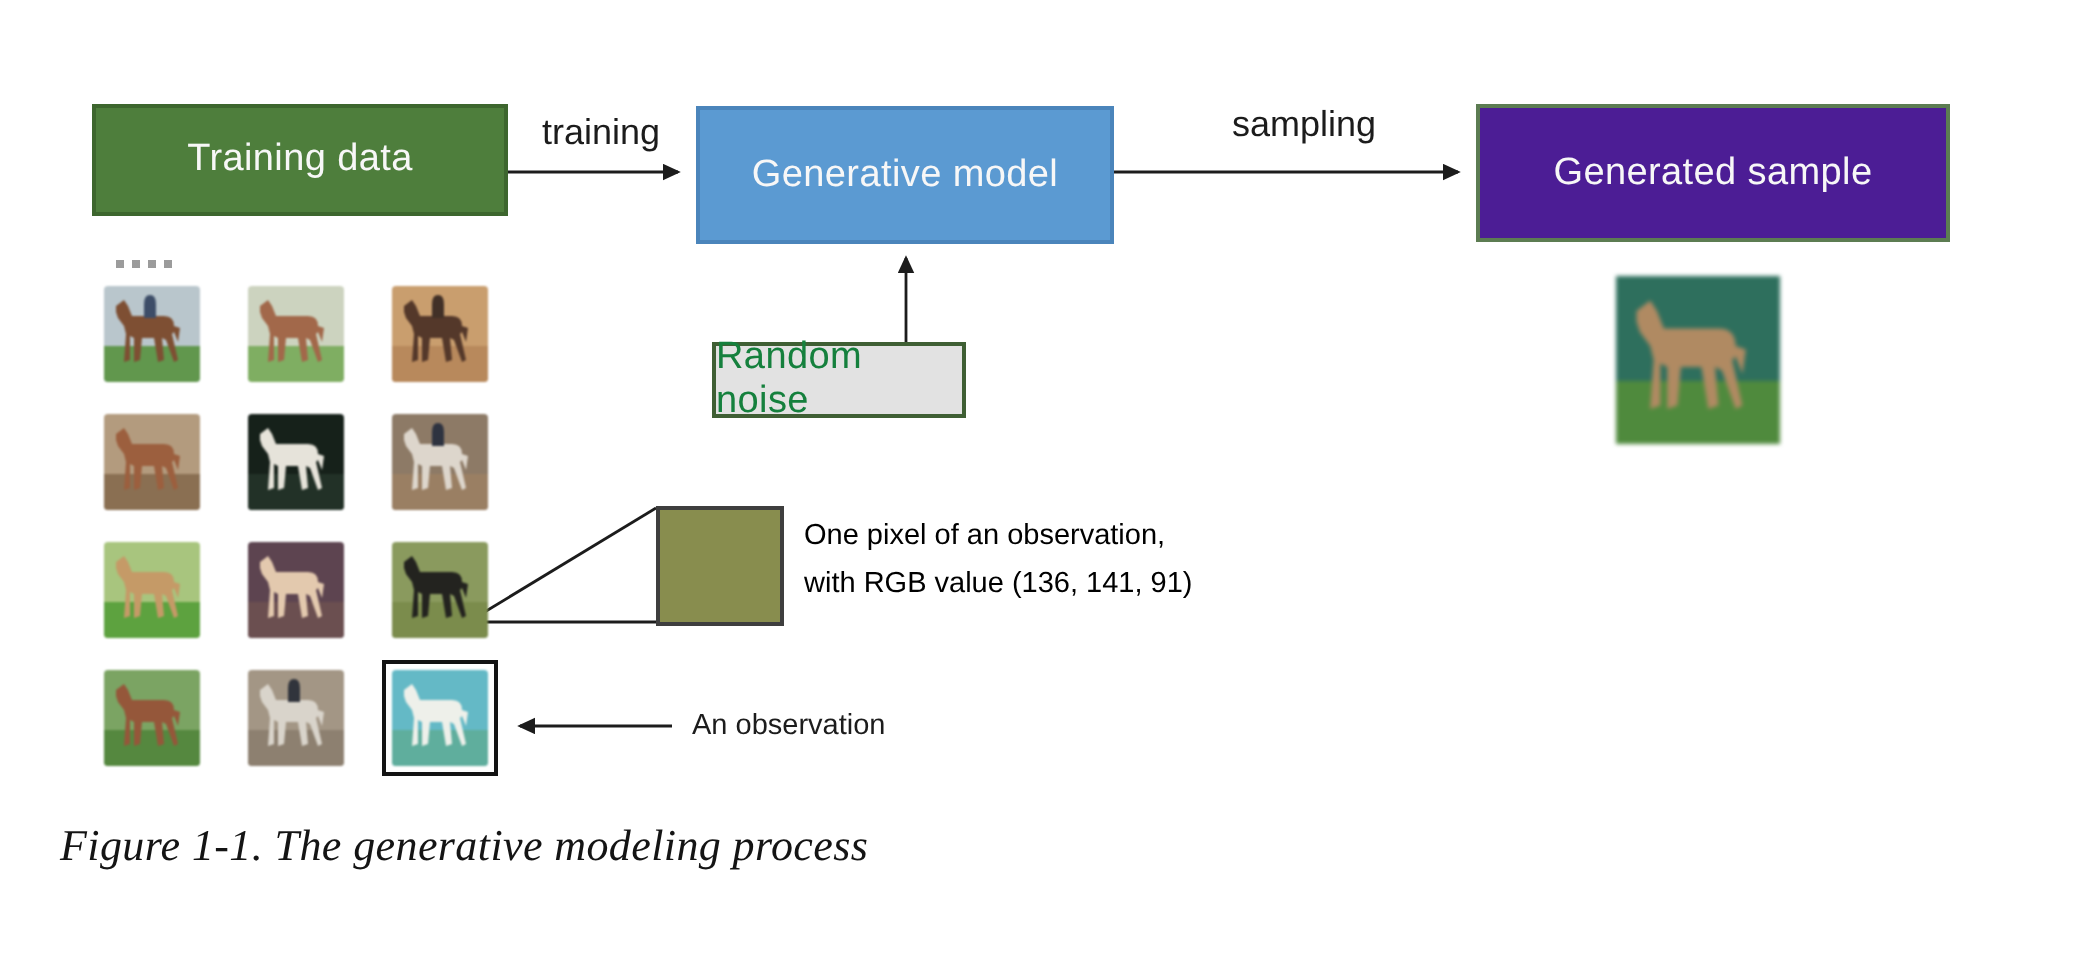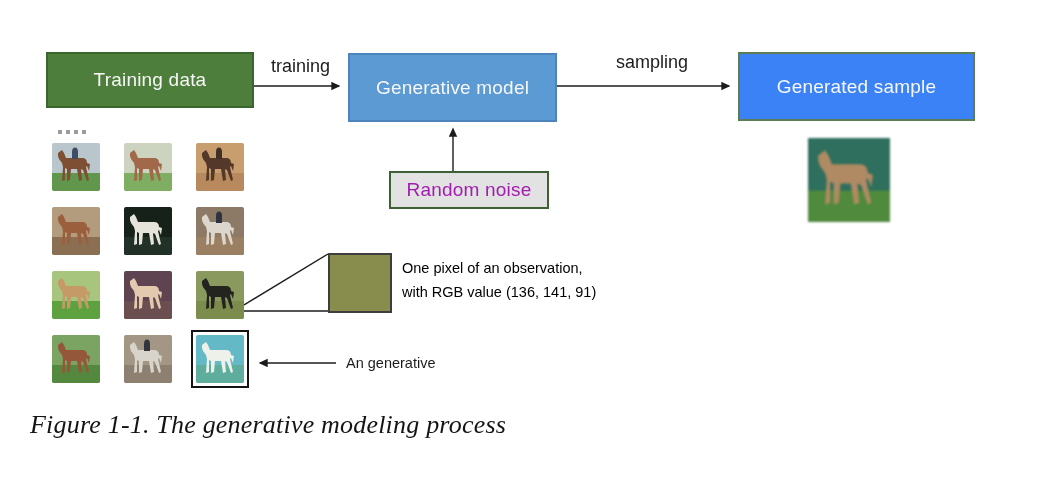--- a/index.html
+++ b/index.html
@@ -8,21 +8,21 @@
     font-family:"Liberation Sans",sans-serif;overflow:hidden;
   }
   .box{
     position:absolute;display:flex;align-items:center;justify-content:center;
     font-size:19px;color:#f7f7f7;box-sizing:border-box;border:2px solid transparent;
     letter-spacing:.2px;
   }
   #box-training{left:46px;top:52px;width:208px;height:56px;}
   #box-model{left:348px;top:53px;width:209px;height:69px;}
   #box-sample{left:738px;top:52px;width:237px;height:69px;}
-  #box-noise{left:389px;top:171px;width:160px;height:38px;color:#a21caf;}
+  #box-noise{left:356px;top:171px;width:127px;height:38px;color:#15803d;}
   .arrow-label{position:absolute;font-size:18px;color:#1c1c1c;text-align:right;}
   #lbl-training{left:260px;top:56px;width:70px;}
   #lbl-sampling{left:598px;top:52px;width:90px;}
   .overlay{position:absolute;left:0;top:0;pointer-events:none;}
   .grid{
     position:absolute;left:52px;top:143px;
     display:grid;grid-template-columns:repeat(3,48px);grid-auto-rows:48px;
     column-gap:24px;row-gap:16px;
   }
   .thumb{width:48px;height:48px;position:relative;}
@@ -34,39 +34,39 @@
     position:absolute;left:328px;top:253px;width:64px;height:60px;
     border:2px solid #3e3e3e;box-sizing:border-box;
   }
   .pixel-text{
     position:absolute;left:402px;top:256px;font-size:14.5px;line-height:24px;color:#000000;
   }
   .obs-label{position:absolute;left:346px;top:355px;font-size:14.5px;color:#1c1c1c;}
   .caption{
     position:absolute;left:30px;top:410px;
     font-family:"Liberation Serif",serif;font-style:italic;
-    font-size:26px;color:#141414;letter-spacing:.2px;
+    font-size:22px;color:#141414;letter-spacing:.2px;
   }
   .artifact{
     position:absolute;left:58px;top:130px;width:31px;height:4px;opacity:.55;
     background:repeating-linear-gradient(90deg,#4a4a4a 0 4px,transparent 4px 8px);
   }
 </style>
 </head>
 <body>
 
 <div class="canvas">
 
   <div class="box" id="box-training" style="background: rgb(78, 126, 60); border-color: rgb(61, 102, 46);">
     <span>Training data</span>
   </div>
   <div class="box" id="box-model" style="background: rgb(91, 154, 210); border-color: rgb(75, 133, 187);">
     <span>Generative model</span>
   </div>
-  <div class="box" id="box-sample" style="background: #3b82f6; border-color: rgb(92, 124, 82);">
+  <div class="box" id="box-sample" style="background: #4c1d95; border-color: rgb(92, 124, 82);">
     <span>Generated sample</span>
   </div>
   <div class="box" id="box-noise" style="background: rgb(226, 226, 226); border-color: rgb(63, 95, 52);">
     <span>Random noise</span>
   </div>
 
   <div class="arrow-label" id="lbl-training">training</div>
   <div class="arrow-label" id="lbl-sampling">sampling</div>
 
   <svg class="overlay" width="1044" height="477">
@@ -193,17 +193,17 @@
     </svg>
   </div>
     </div>
 
   <div class="pixel-swatch" style="background: rgb(136, 141, 78);"></div>
   <div class="pixel-text">
     <span>One pixel of an observation,</span><br>
     <span>with RGB value (136, 141, 91)</span>
   </div>
 
-  <div class="obs-label">An generative</div>
+  <div class="obs-label">An observation</div>
 
   <div class="caption">Figure 1-1. The generative modeling process</div>
 
 </div>
 
 </body></html>

